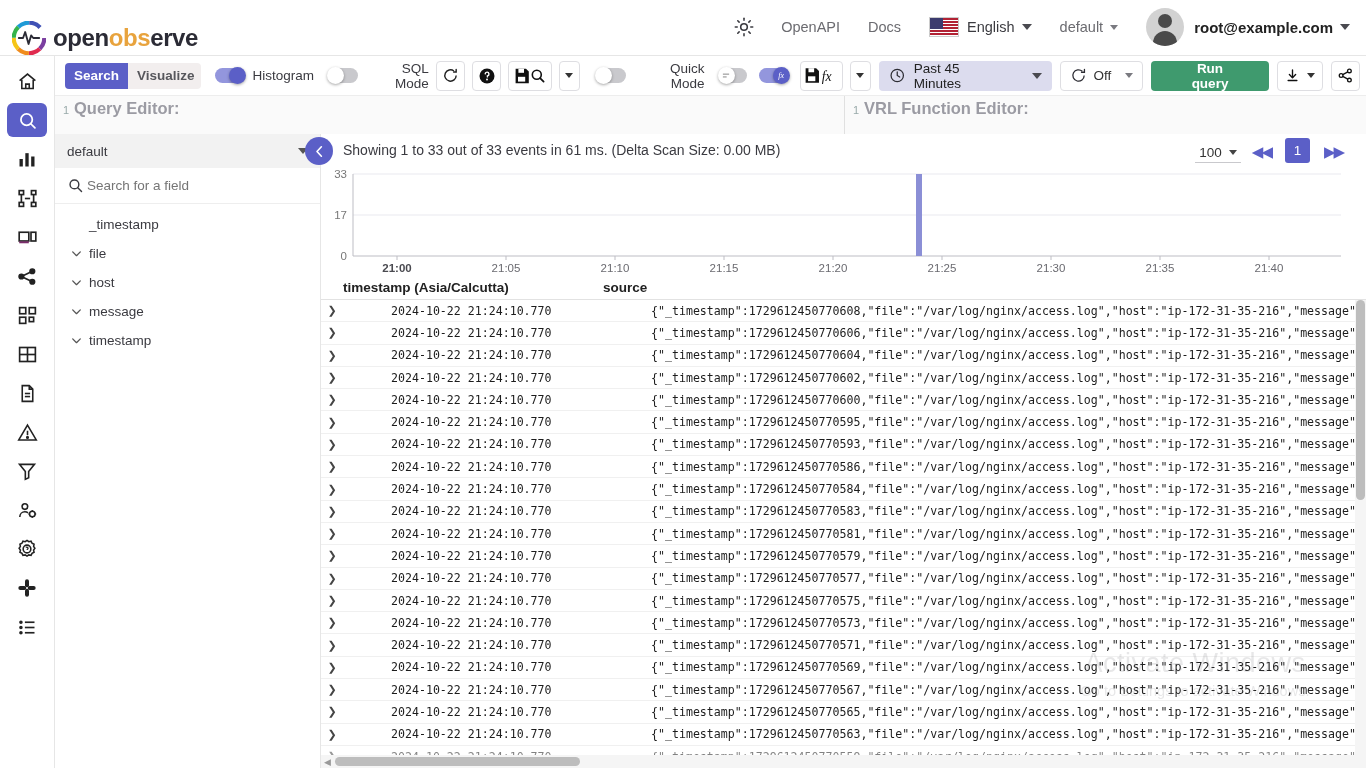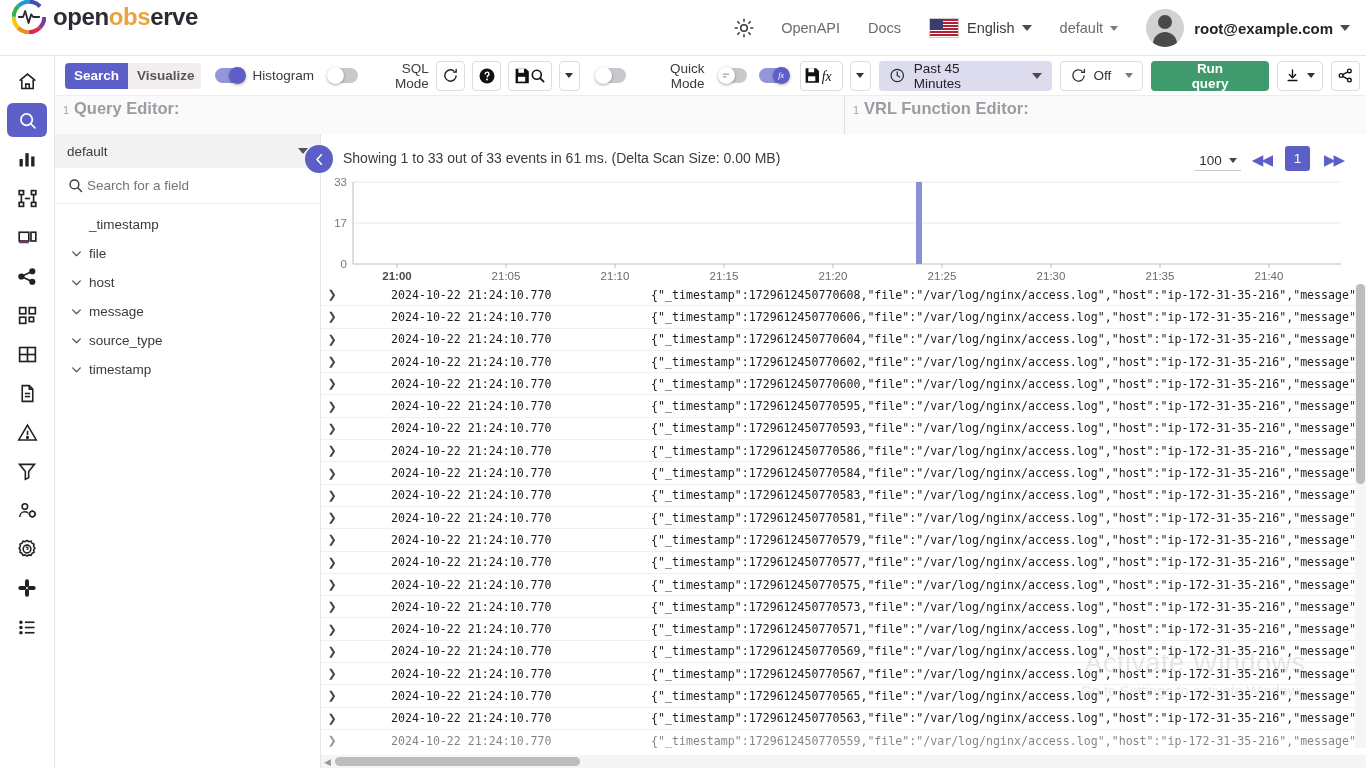--- a/index.html
+++ b/index.html
@@ -8,21 +8,21 @@
     overflow: hidden;
     background: #ffffff;
     font-family: "Liberation Sans", sans-serif;
     color: #333;
   }
   .app { position: relative; width: 1366px; height: 768px; }
 
   
   .header {
     position: absolute; top: 0; left: 0; width: 1366px; height: 56px;
-    background: #fff; display: flex; align-items: flex-start;
+    background: #fff; display: flex; align-items: flex-end;
     border-bottom: 1px solid #e6e6e6;
   }
   .logo-wrap { display: flex; align-items: center; margin-left: 12px; }
   .logo-mark { width: 34px; height: 34px; }
   .logo-text { font-size: 24px; font-weight: 700; letter-spacing: -0.4px; margin-left: 7px; }
   .logo-text .t1 { color: #2b2b35; }
   .logo-text .t2 { color: #e8a33d; }
   .logo-text .t3 { color: #2b2b35; }
   .header-right {
     margin-left: auto; display: flex; align-items: center; gap: 0px; height: 56px;
@@ -148,21 +148,21 @@
   .field-row {
     height: 29px; display: flex; align-items: center; font-size: 13.5px;
     color: #3a3a40; padding-left: 12px; cursor: pointer;
   }
   .field-row .chev { width: 18px; color: #555; display:flex; align-items:center; justify-content:center; }
   .field-row .nm { margin-left: 4px; }
   .field-row.nochev .nm { margin-left: 22px; }
 
   
   .results { position: absolute; left: 321px; top: 134px; width: 1045px; height: 634px; background: #fff; }
-  .res-head { height: 32px; display: flex; align-items: center; padding-left: 22px; position: relative; margin-top: 8px; }
+  .res-head { height: 32px; display: flex; align-items: center; padding-left: 22px; position: relative; }
   .res-summary { font-size: 14px; color: #3a3a40; }
   .collapse-btn {
     position: absolute; left: -16px; top: 3px; width: 28px; height: 28px; border-radius: 50%;
     background: #5b5fc7; color: #fff; display: flex; align-items: center; justify-content: center;
     cursor: pointer; z-index: 5;
   }
   .pager { margin-left: auto; display: flex; align-items: flex-end; gap: 6px; padding-right: 18px; }
   .pagesize { display: flex; align-items: center; font-size: 13.5px; color: #333; cursor: pointer;
     border-bottom: 1px solid #c9c9cd; padding: 0 4px 2px 4px; }
   .pg-arrow { color: #5b5fc7; font-size: 15px; padding: 2px 5px; cursor: pointer; letter-spacing: -2px; }
@@ -578,28 +578,20 @@
             </svg>
         </span>
         <span class="nm">message</span>
       </div>
       <div class="field-row">
         <span class="chev">
           <svg width="13" height="13" viewBox="0 0 24 24" fill="none" stroke="currentColor" stroke-width="2.4">
               <path d="M5 9 L12 16 L19 9" stroke-linecap="round" stroke-linejoin="round"></path>
             </svg>
         </span>
-        <span class="nm">source_type</span>
-      </div>
-      <div class="field-row">
-        <span class="chev">
-          <svg width="13" height="13" viewBox="0 0 24 24" fill="none" stroke="currentColor" stroke-width="2.4">
-              <path d="M5 9 L12 16 L19 9" stroke-linecap="round" stroke-linejoin="round"></path>
-            </svg>
-        </span>
         <span class="nm">timestamp</span>
       </div>
     </div>
   </div>
 
   <div class="results">
     <div class="res-head">
       <div class="collapse-btn">
         <svg width="15" height="15" viewBox="0 0 24 24" fill="none" stroke="currentColor" stroke-width="2.6">
           <path d="M15 4.5 L8 12 L15 19.5" stroke-linecap="round" stroke-linejoin="round"></path>
@@ -651,20 +643,25 @@
           <text x="621" y="106">21:25</text>
           <text x="730" y="106">21:30</text>
           <text x="839" y="106">21:35</text>
           <text x="948" y="106">21:40</text>
         </g>
 
         <rect x="595" y="8" width="6" height="82" fill="#8b8fd6"></rect>
       </svg>
     </div>
 
+    <div class="tbl-head">
+      <span class="col-exp"></span>
+      <span class="col-ts">timestamp (Asia/Calcutta)</span>
+      <span class="col-src">source</span>
+    </div>
 
     <div class="tbl-body">
       <div class="row">
         <span class="exp">❯</span>
         <span class="ts">2024-10-22 21:24:10.770</span>
         <span class="src">{"_timestamp":1729612450770608,"file":"/var/log/nginx/access.log","host":"ip-172-31-35-216","message":"223.185.49.39</span>
       </div>
       <div class="row">
         <span class="exp">❯</span>
         <span class="ts">2024-10-22 21:24:10.770</span>

